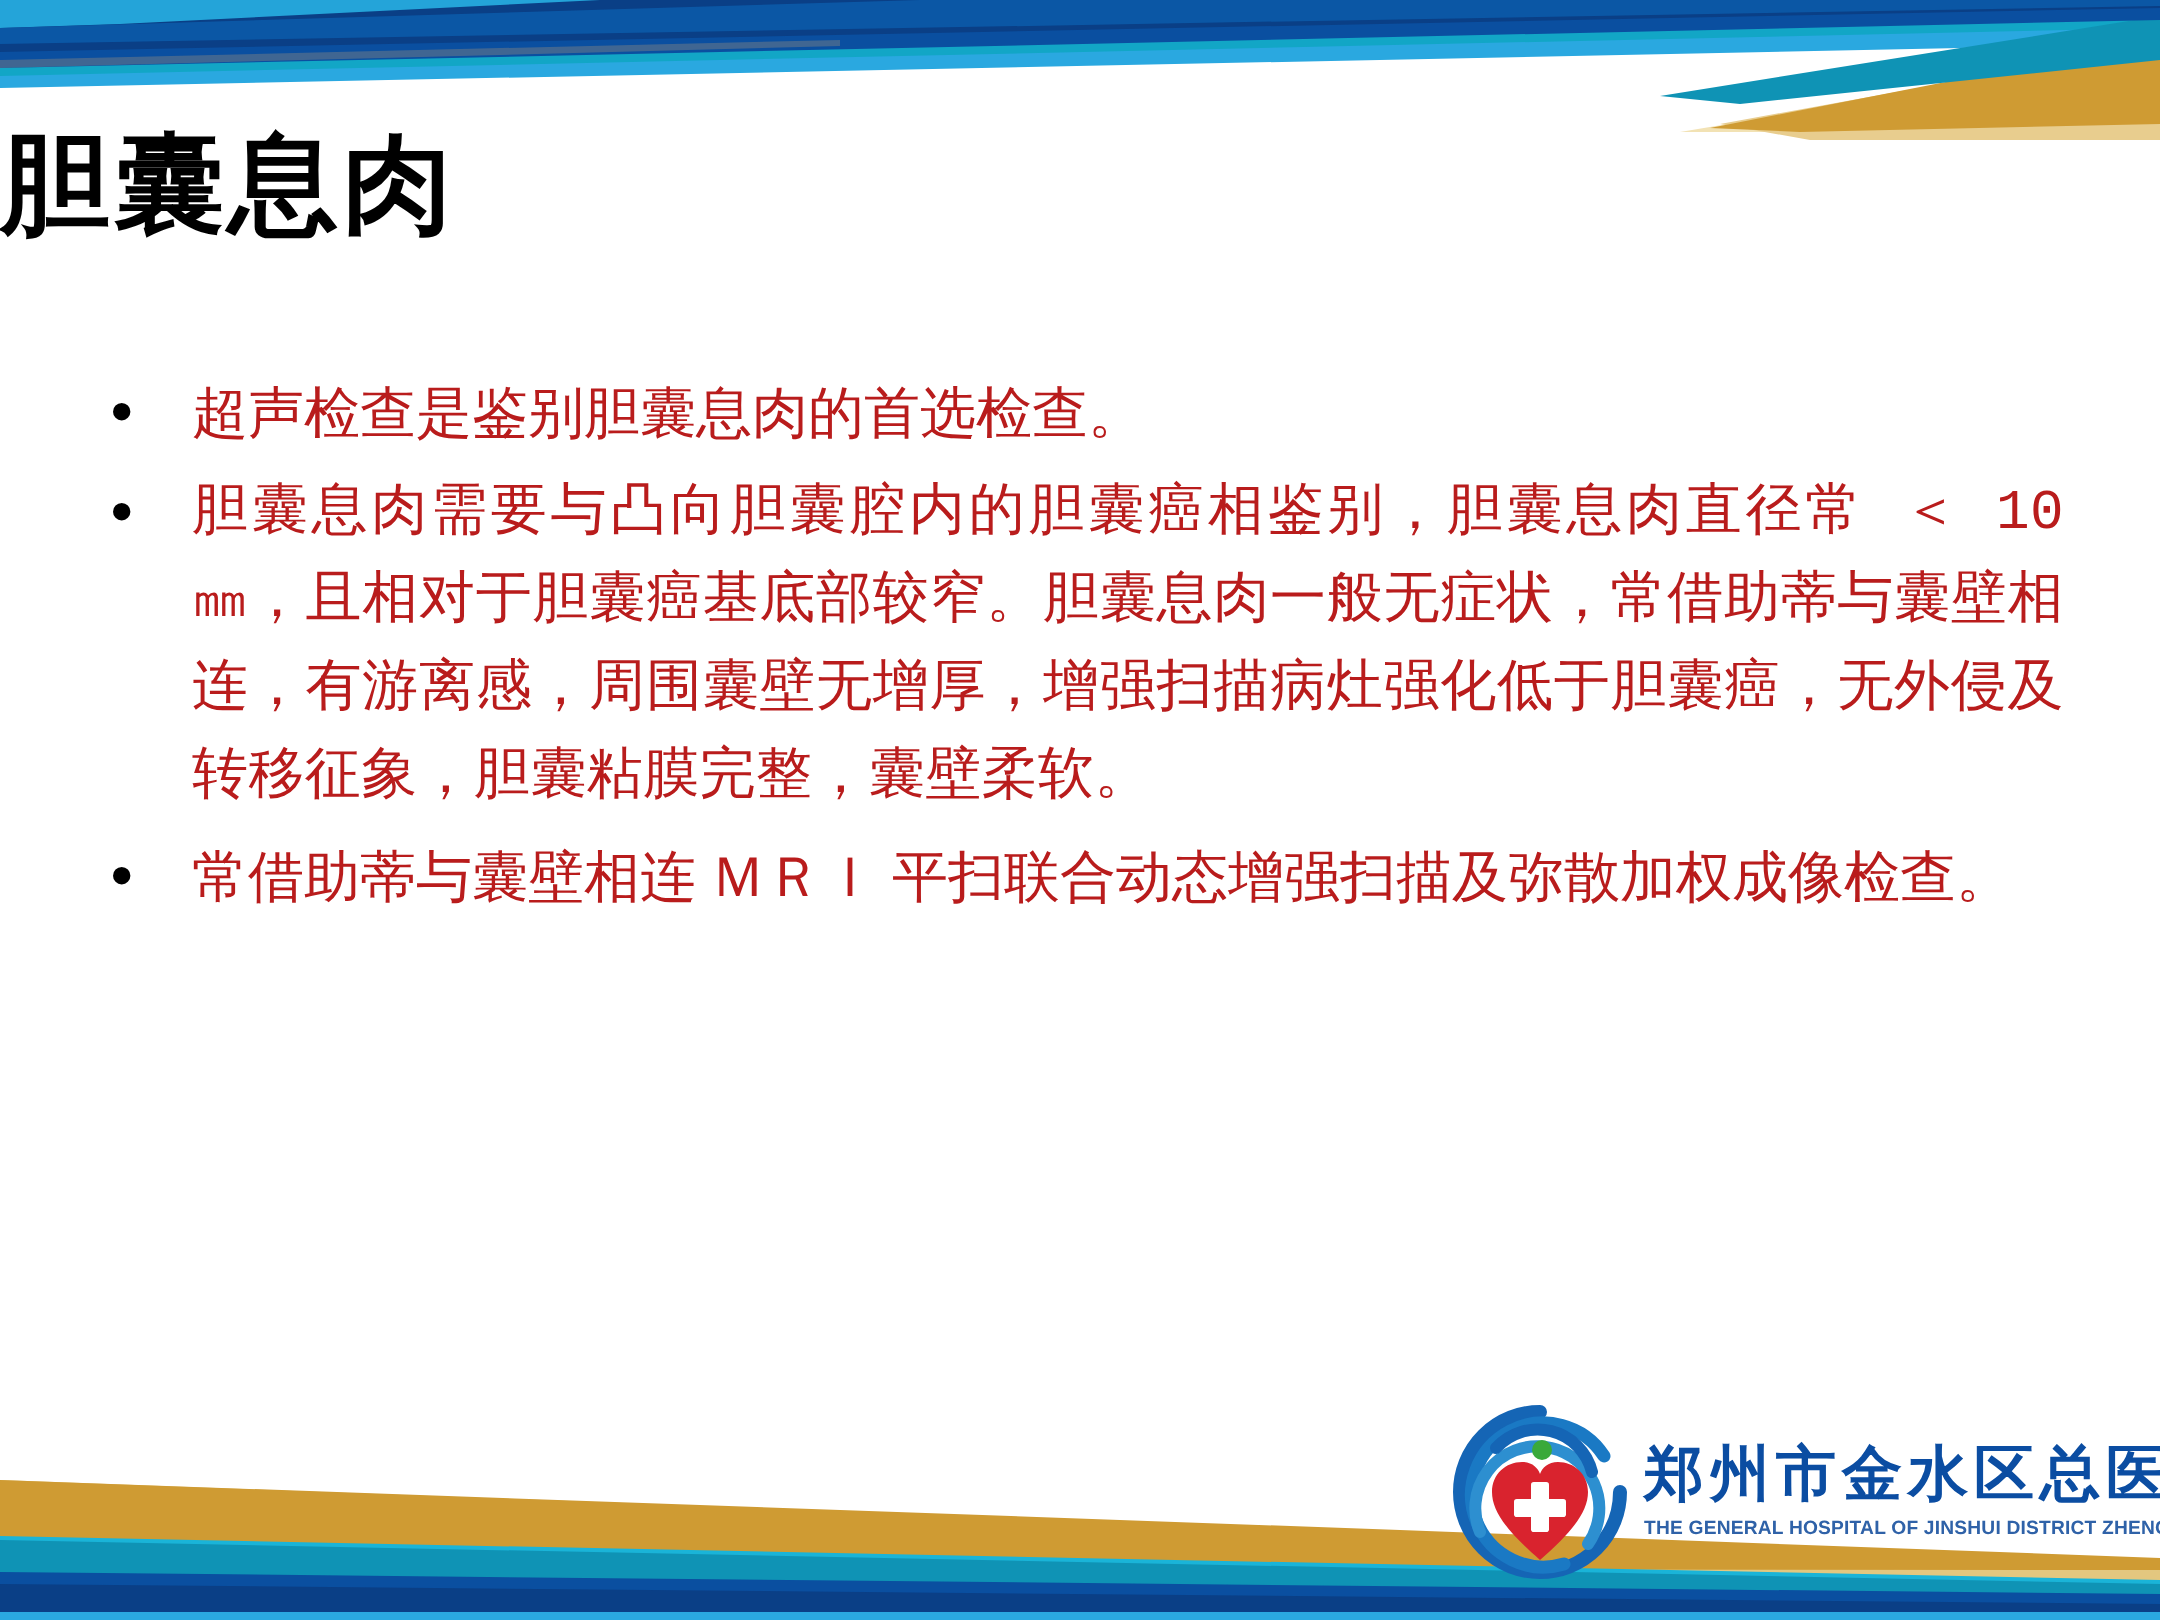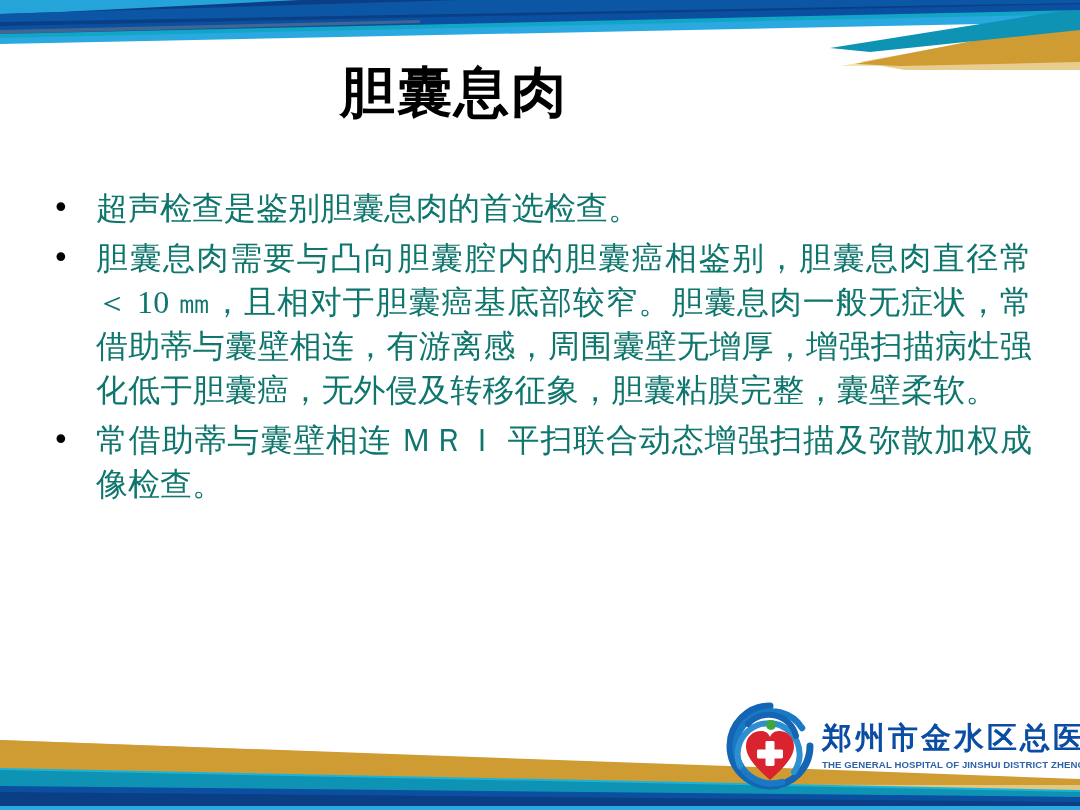--- a/index.html
+++ b/index.html
@@ -16,21 +16,20 @@
     background:#ffffff;
     overflow:hidden;
   }
 
   
   .deco{position:absolute;left:0;top:0;width:1080px;height:810px;pointer-events:none;}
 
   
   .title-wrap{
     position:absolute;left:0;top:62px;width:908px;
-    text-align:center;
   }
   .title{
     display:inline-block;
     font-family:"DejaVu Serif","Liberation Serif",serif;
     font-weight:700;
     font-size:55px;
     line-height:1.1;
     letter-spacing:2px;
     color:#000000;
   }
@@ -50,29 +49,29 @@
     flex:0 0 auto;
     width:44px;
     text-align:left;
     font-size:30px;
     line-height:44px;
     color:#000;
     font-family:"DejaVu Sans","Liberation Sans",sans-serif;
   }
   .bullet .txt{
     flex:1 1 auto;
-    font-size:32px;
+    font-size:28px;
     line-height:44px;
-    color:#0f766e;
+    color:#b91c1c;
     text-align:justify;
     text-justify:inter-ideograph;
     letter-spacing:0px;
     font-family:"Liberation Serif","DejaVu Serif",serif;
   }
-  .bullet.b2 .txt{letter-spacing:0.2px;}
+  .bullet.b2 .txt{letter-spacing:0.2px;font-family:Liberation Mono, monospace;}
 
   
   .logo{
     position:absolute;
     right:16px;bottom:16px;
     width:340px;height:96px;
     display:flex;align-items:center;
   }
   .logo-mark{
     position:relative;

